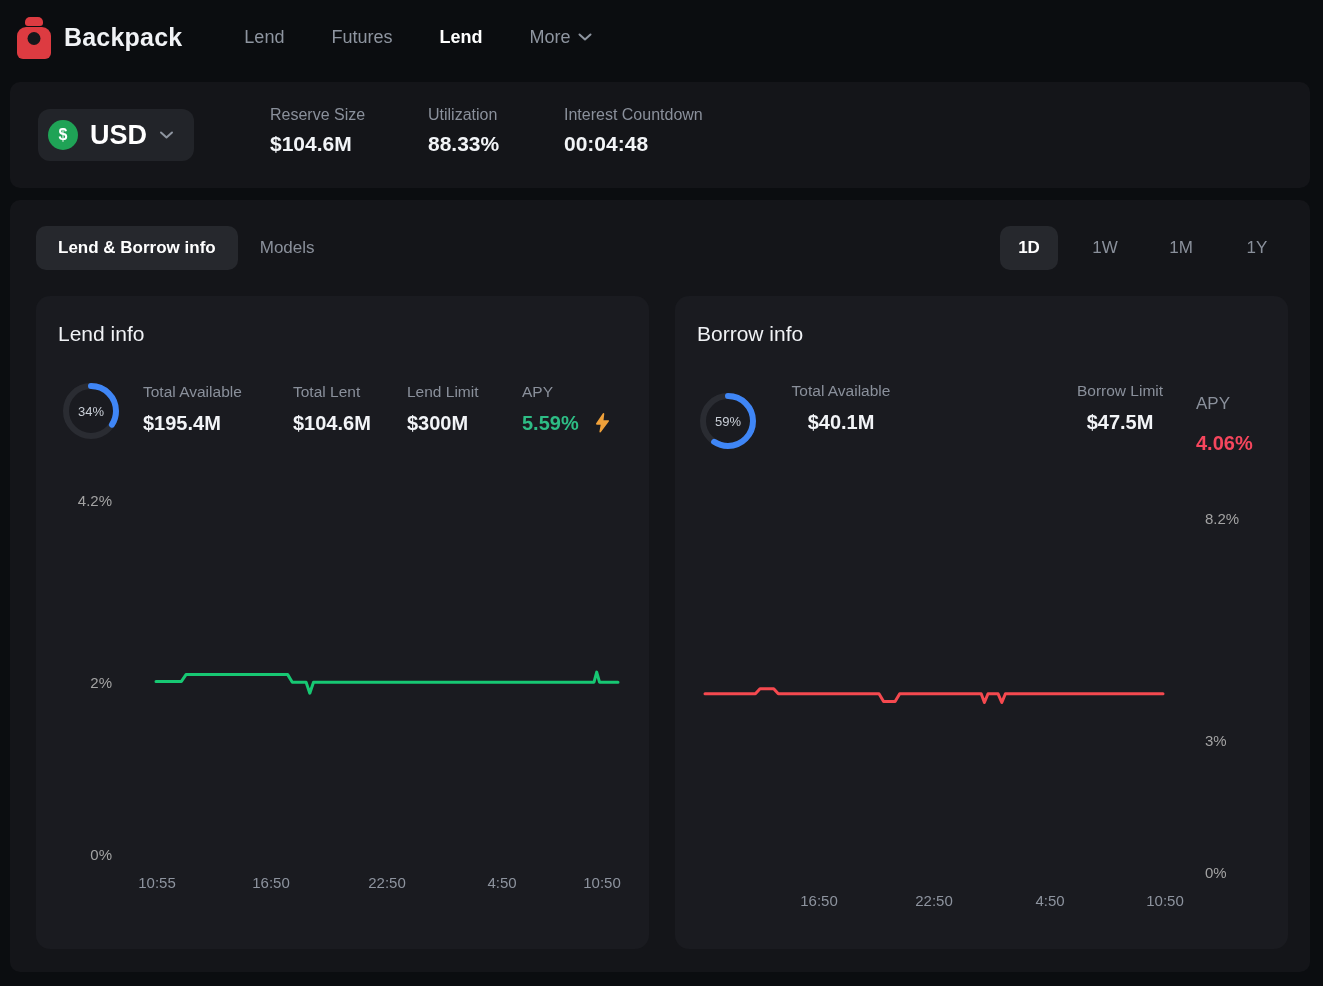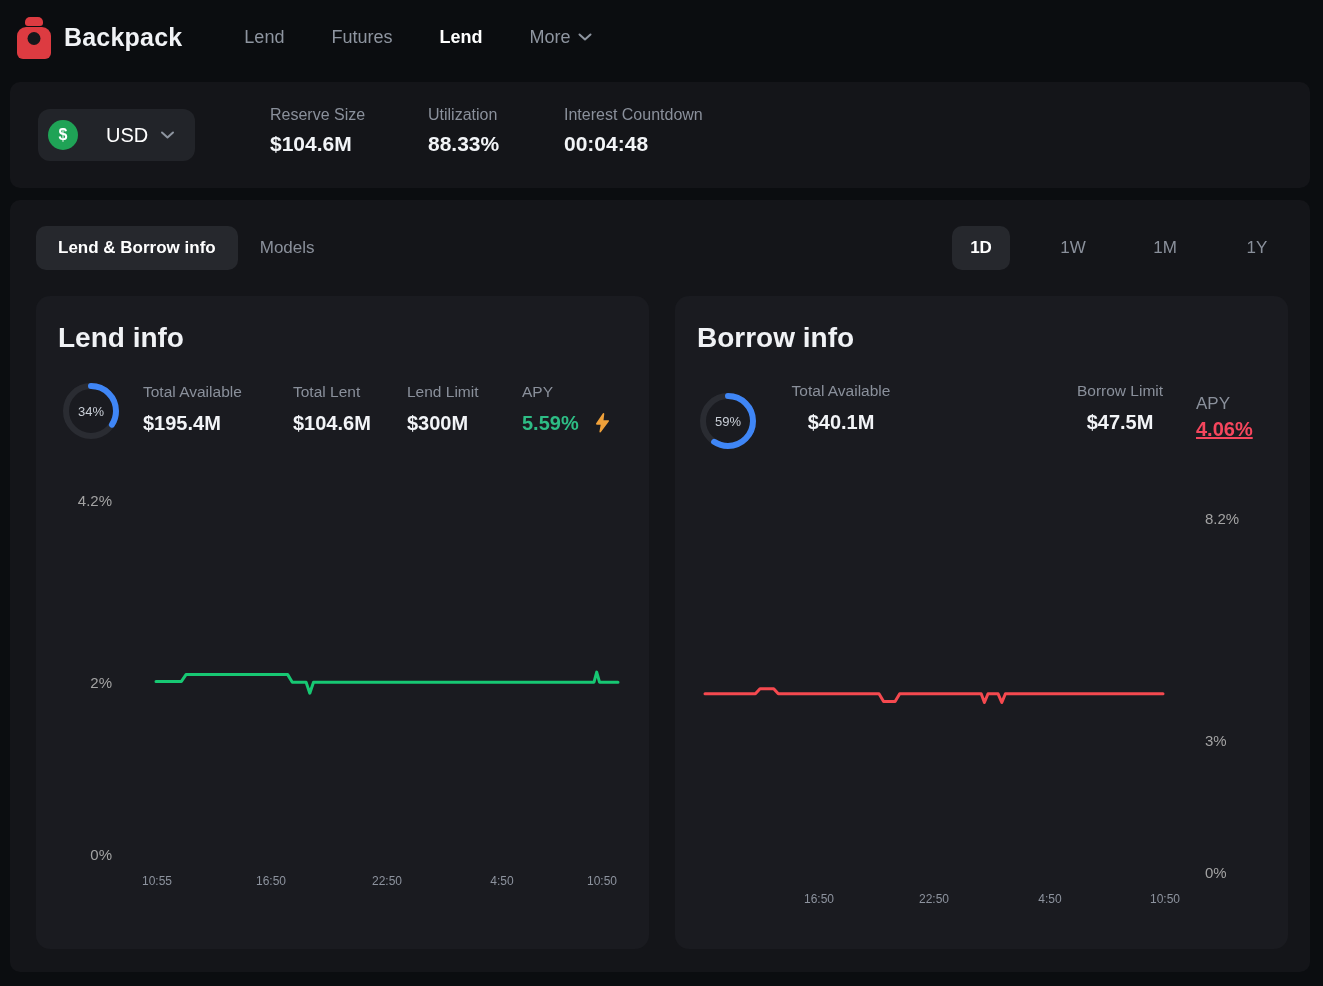--- a/index.html
+++ b/index.html
@@ -14,66 +14,66 @@
   .logo-dot { position:absolute; top:5px; left:50%; transform:translateX(-50%); width:13px; height:13px; background:#15171b; border-radius:50%; }
   .brand-name { font-size:25px; font-weight:700; letter-spacing:.2px; }
   .navlinks { display:flex; align-items:center; gap:47px; margin-left:62px; font-size:18px; }
   .nav-item { color:#8e95a0; cursor:pointer; font-weight:500; display:flex; align-items:center; gap:8px; }
   .nav-item.active { color:#ffffff; font-weight:700; }
 
   
   .market-bar { position:absolute; left:10px; top:82px; width:1300px; height:106px; background:#141519; border-radius:10px; }
   .asset-pill { position:absolute; left:28px; top:27px; height:52px; display:flex; align-items:center; gap:12px; background:#222429; border:none; border-radius:12px; padding:0 20px 0 10px; cursor:pointer; color:#fff; font-family:inherit; }
   .coin { width:30px; height:30px; border-radius:50%; background:#1fa356; display:flex; align-items:center; justify-content:center; font-size:16px; font-weight:700; color:#fff; }
-  .asset-name { font-size:20px; font-weight:400;margin-left:16px; }
+  .asset-name { font-size:27px; font-weight:700; }
   .mstats { position:absolute; left:260px; top:0; height:100%; display:flex; gap:0; }
   .mstat { margin-right:0; padding-top:24px; }
   .mstat:nth-child(1){ width:158px; } .mstat:nth-child(2){ width:136px; }
   .mstat .lbl { font-size:16px; color:#8a909b; }
   .mstat .val { font-size:21px; font-weight:600; margin-top:8px; color:#f2f4f7; }
 
   
   .main-panel { position:absolute; left:10px; top:200px; width:1300px; height:772px; background:#141519; border-radius:10px; }
   .tabs-row { position:absolute; left:26px; right:24px; top:26px; height:44px; display:flex; align-items:center; }
   .tab { height:44px; display:flex; align-items:center; padding:0 22px; border-radius:10px; font-size:17px; color:#8a909b; cursor:pointer; font-weight:500; }
   .tab.active { background:#26282d; color:#fff; font-weight:700; }
-  .ranges { margin-left:auto; display:flex; align-items:center; gap:34px; }
+  .ranges { margin-left:auto; display:flex; align-items:center; gap:18px; }
   .range-btn { min-width:58px; height:44px; display:flex; align-items:center; justify-content:center; border-radius:10px; font-size:17px; color:#8a909b; cursor:pointer; font-weight:500; }
   .range-btn.active { background:#26282d; color:#fff; font-weight:700; }
 
   
   .card { position:absolute; top:96px; width:613px; height:653px; background:#1a1b20; border-radius:14px; }
   .card.lend { left:26px; }
   .card.borrow { left:665px; }
-  .card-title { position:absolute; left:22px; top:26px; font-size:28px; font-weight:700; }
+  .card-title { position:absolute; left:22px; top:26px; font-size:21px; font-weight:400; }
 
   .donut-wrap { position:absolute; width:62px; height:62px; }
   .lend .donut-wrap { left:24px; top:84px; }
   .borrow .donut-wrap { left:22px; top:94px; }
   .donut-wrap svg { position:absolute; inset:0; transform:rotate(-90deg); }
   .donut-label { position:absolute; inset:0; display:flex; align-items:center; justify-content:center; font-size:13px; color:#c9ced6; }
 
   .stat-col { position:absolute; }
   .stat-col .lbl { font-size:15.5px; color:#8a909b; line-height:1.35; }
   .stat-col .val { font-size:20px; font-weight:600; margin-top:9px; color:#f2f4f7; }
   .lend .stat-col { top:86px; text-align:left; }
   .lend .col0 { left:107px; } .lend .col1 { left:257px; } .lend .col2 { left:371px; } .lend .col3 { left:486px; }
   .borrow .stat-col { top:85px; text-align:center; width:130px; }
   .borrow .col0 { left:101px; } .borrow .col1 { left:245px; } .borrow .col2 { left:380px; }
   .borrow .col3 { left:521px; width:92px; text-align:left; top:97px; }
   .borrow .col3 .lbl { font-size:17px; }
-  .borrow .col3 .val { margin-top:2px;text-decoration:underline; }
+  .borrow .col3 .val { margin-top:16px; }
   .apy-green { color:#2ebd85 !important; }
   .apy-red   { color:#f6465d !important; }
   .apy-flex { display:flex; align-items:center; gap:15px; }
 
   .ytick { position:absolute; font-size:15px; color:#a3a3a3; }
   .lend .ytick { left:20px; width:56px; text-align:right; }
   .borrow .ytick { left:530px; width:60px; text-align:left; }
-  .xtick { position:absolute; font-size:12px; color:#8d939e; transform:translateX(-50%); white-space:nowrap; }
+  .xtick { position:absolute; font-size:15px; color:#8d939e; transform:translateX(-50%); white-space:nowrap; }
 
   .chart-svg { position:absolute; inset:0; width:613px; height:653px; }
   .chart-svg polyline { fill:none; stroke-width:3; stroke-linejoin:round; stroke-linecap:round; }
 </style>
 </head>
 <body>
 
 <header class="topnav">
   <div class="brand">
     <div class="logo">

